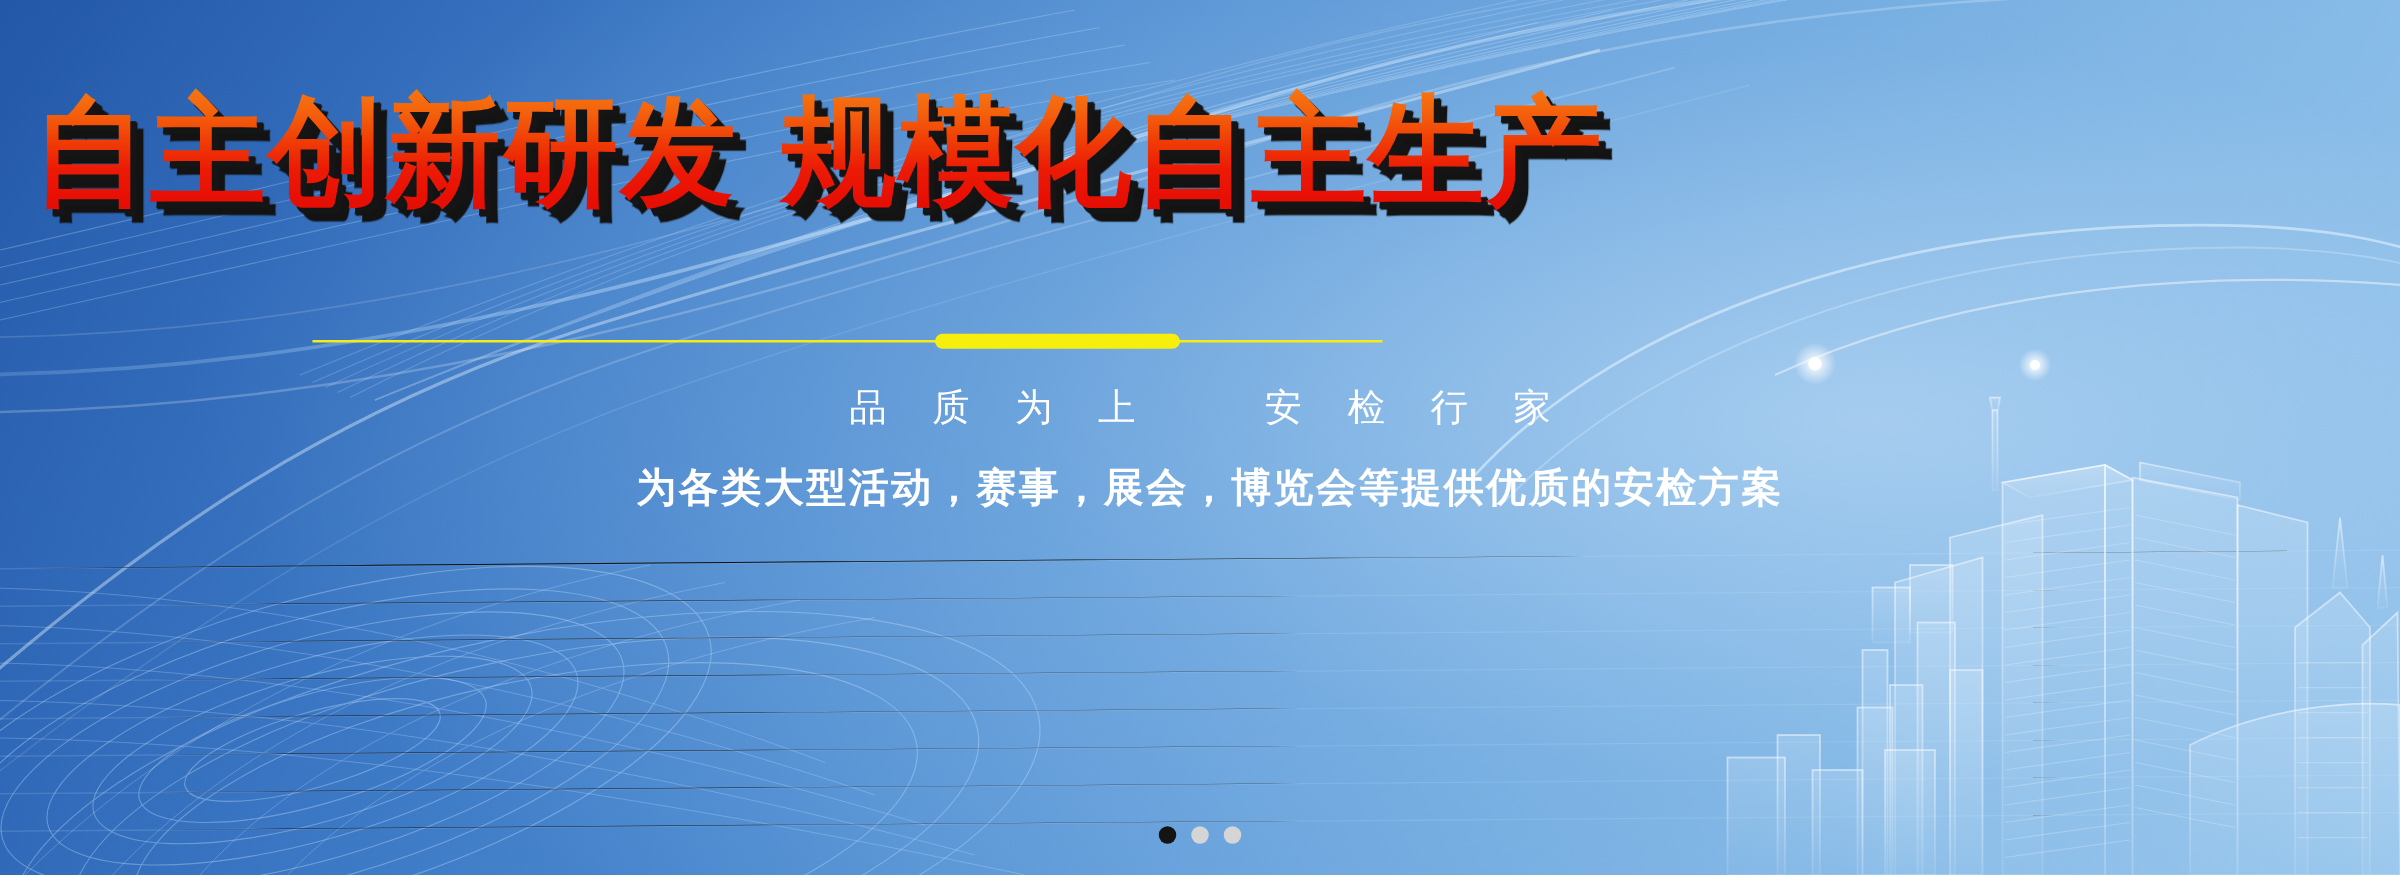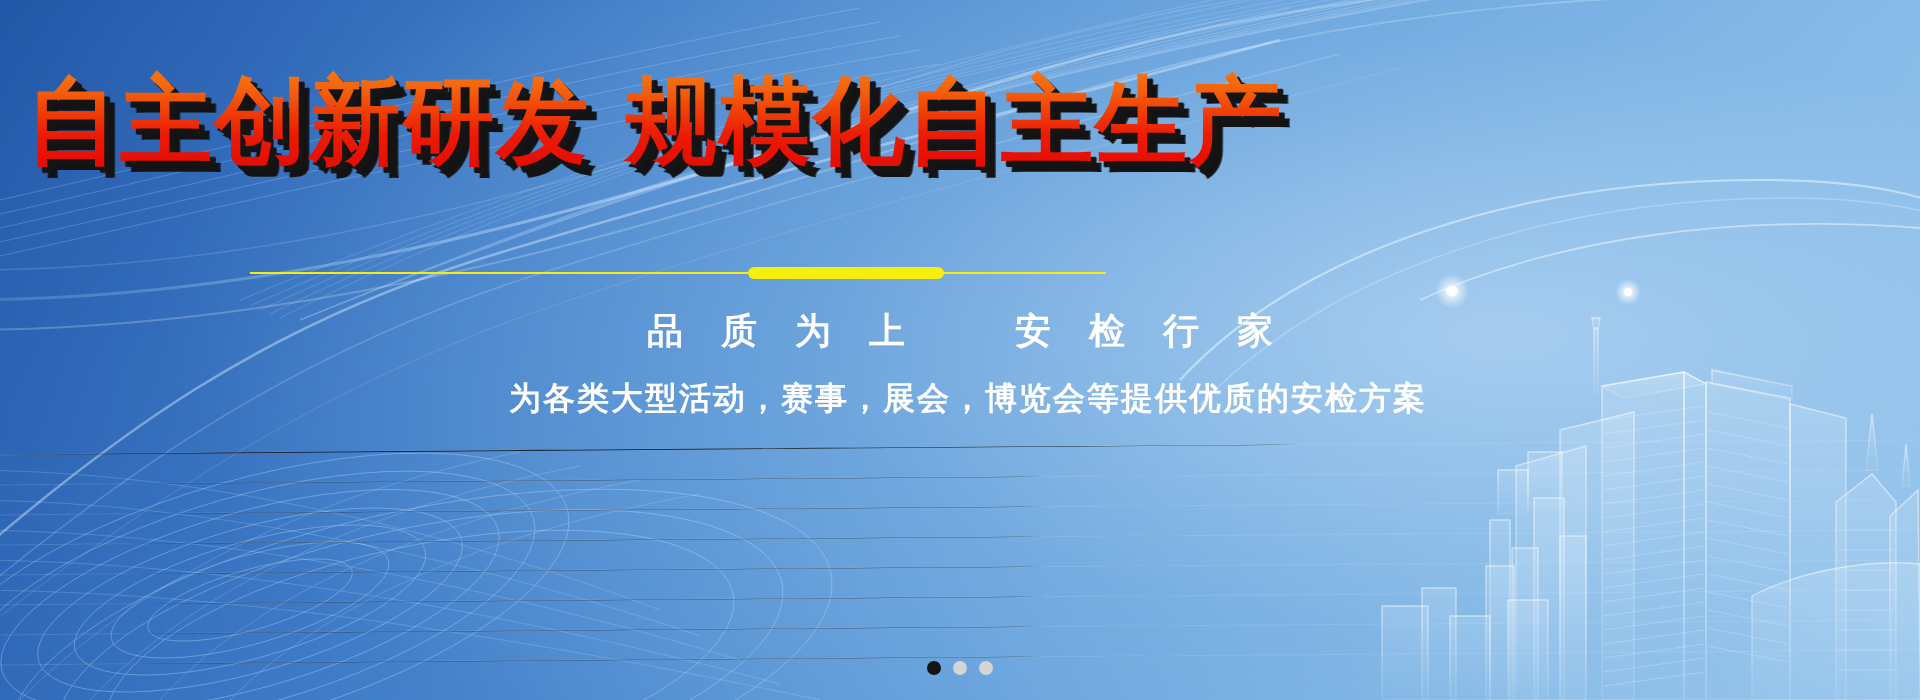--- a/index.html
+++ b/index.html
@@ -68,22 +68,22 @@
     width:196px; height:12px;
     border-radius:6px;
     background:#f6ef0d;
   }
 
   
   .sub-wrap{
     position:absolute; left:0; top:306px; width:1920px; text-align:center;
   }
   .sub-line-1{
-    font-size:36px;
-    font-weight:bold;
+    font-size:30px;
+    font-weight:normal;
     color:#ffffff;
     letter-spacing:14px;
     text-indent:14px;
     line-height:1.4;
     white-space:pre;
   }
   .sub-line-2{
     margin-top:20px;
     font-size:32px;
     font-weight:bold;

